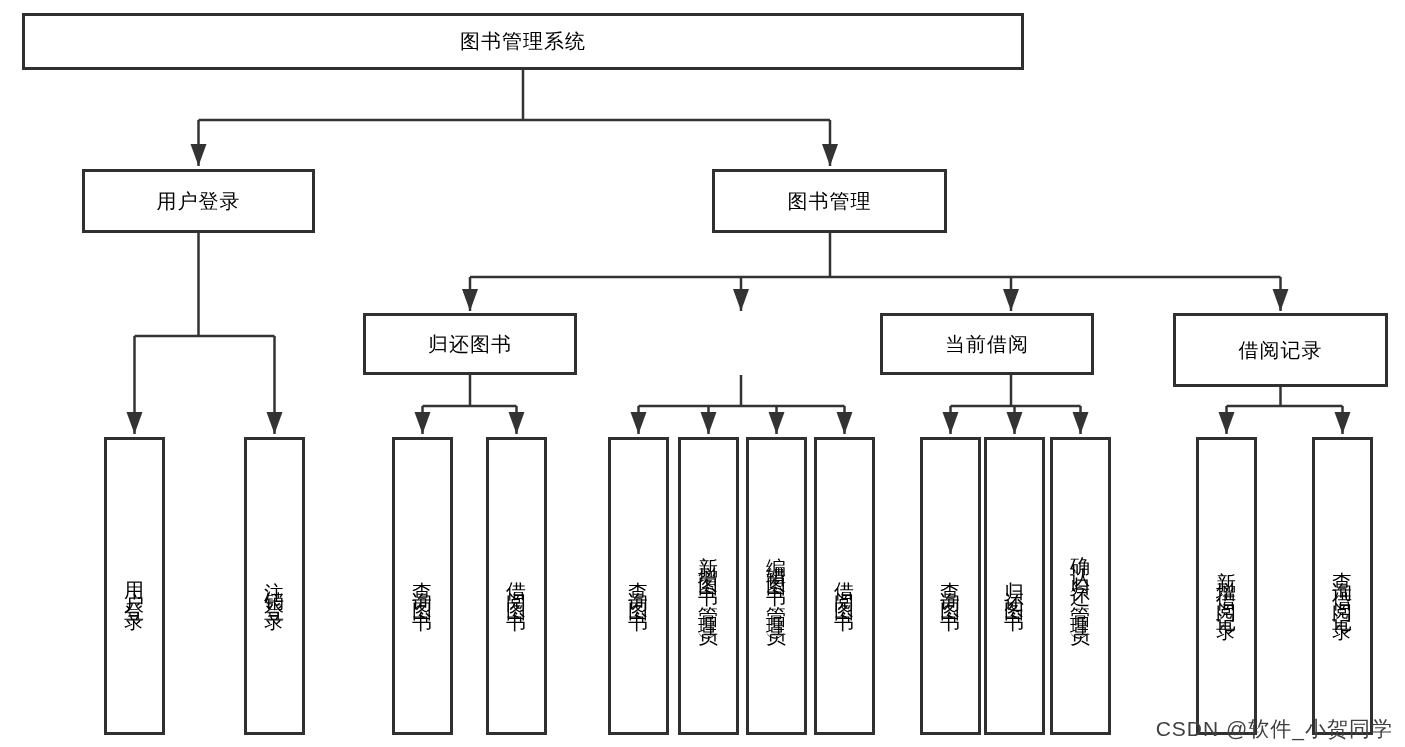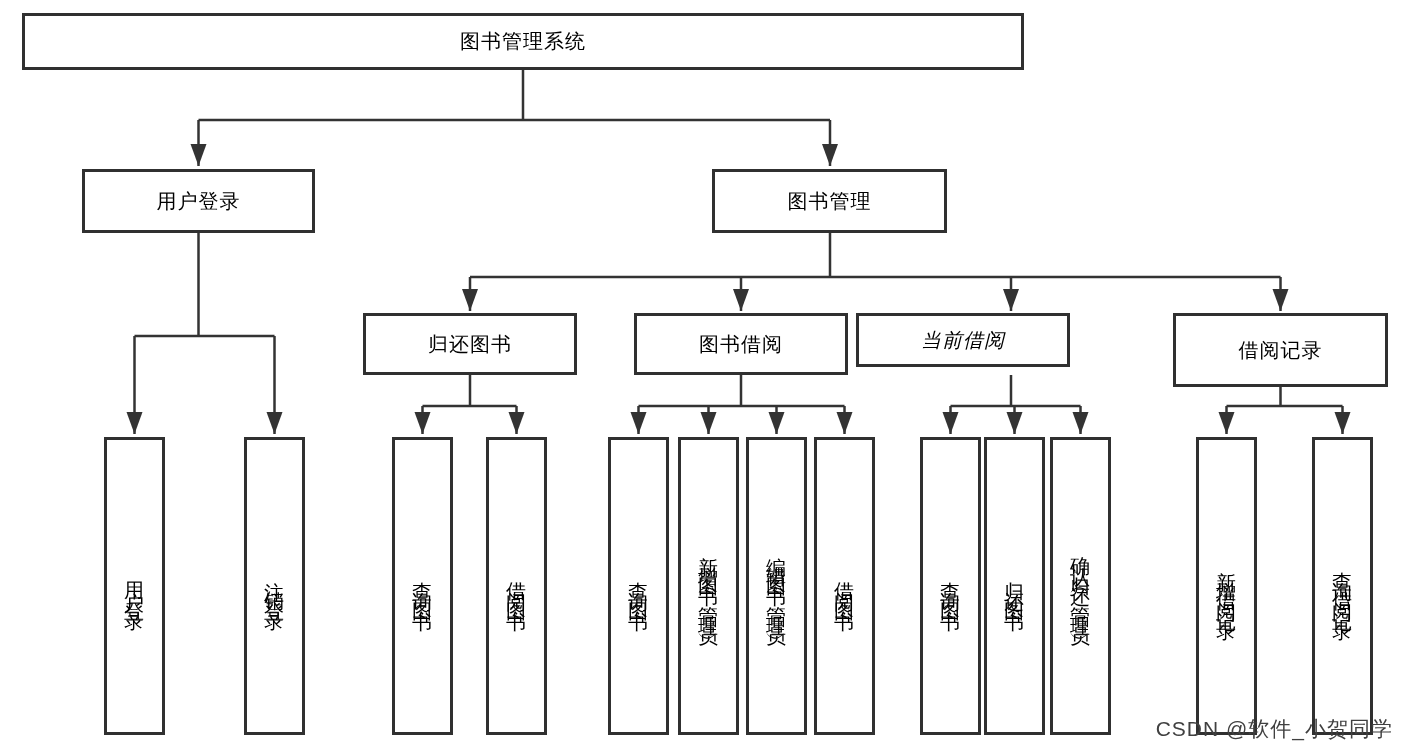--- a/index.html
+++ b/index.html
@@ -78,24 +78,21 @@
   <div class="box" style="left:82px; top:169px; width:233px; height:64px;">
     <span class="h-label">用户登录</span>
   </div>
   <div class="box" style="left:712px; top:169px; width:235px; height:64px;">
     <span class="h-label">图书管理</span>
   </div>
 
   <div class="box" style="left:363px; top:313px; width:214px; height:62px;">
     <span class="h-label">归还图书</span>
   </div>
-  <div class="box" style="left:634px; top:313px; width:214px; height:62px;">
-    <span class="h-label">图书借阅</span>
-  </div>
-  <div class="box" style="left:856px; top:313px; width:214px; height:54px;font-style:italic;">
+  <div class="box" style="left:880px; top:313px; width:214px; height:62px;">
     <span class="h-label">当前借阅</span>
   </div>
   <div class="box" style="left:1173px; top:313px; width:215px; height:74px;">
     <span class="h-label">借阅记录</span>
   </div>
 
   <div class="box" style="left:104px; top:437px; width:61px; height:298px;">
     <span class="leaf-label">用户登录</span>
   </div>
   <div class="box" style="left:244px; top:437px; width:61px; height:298px;">

